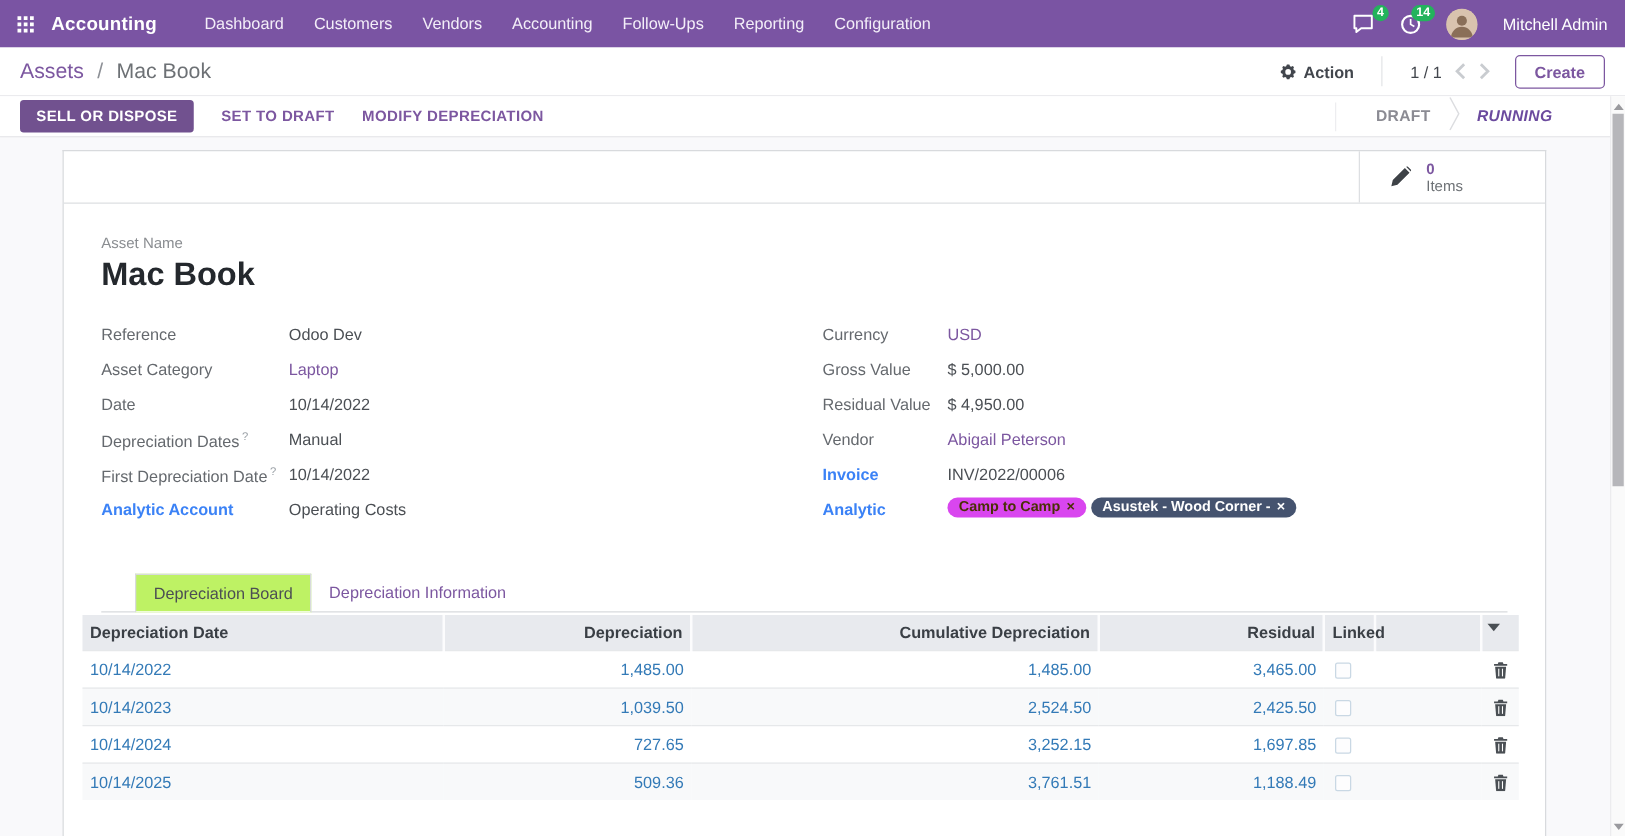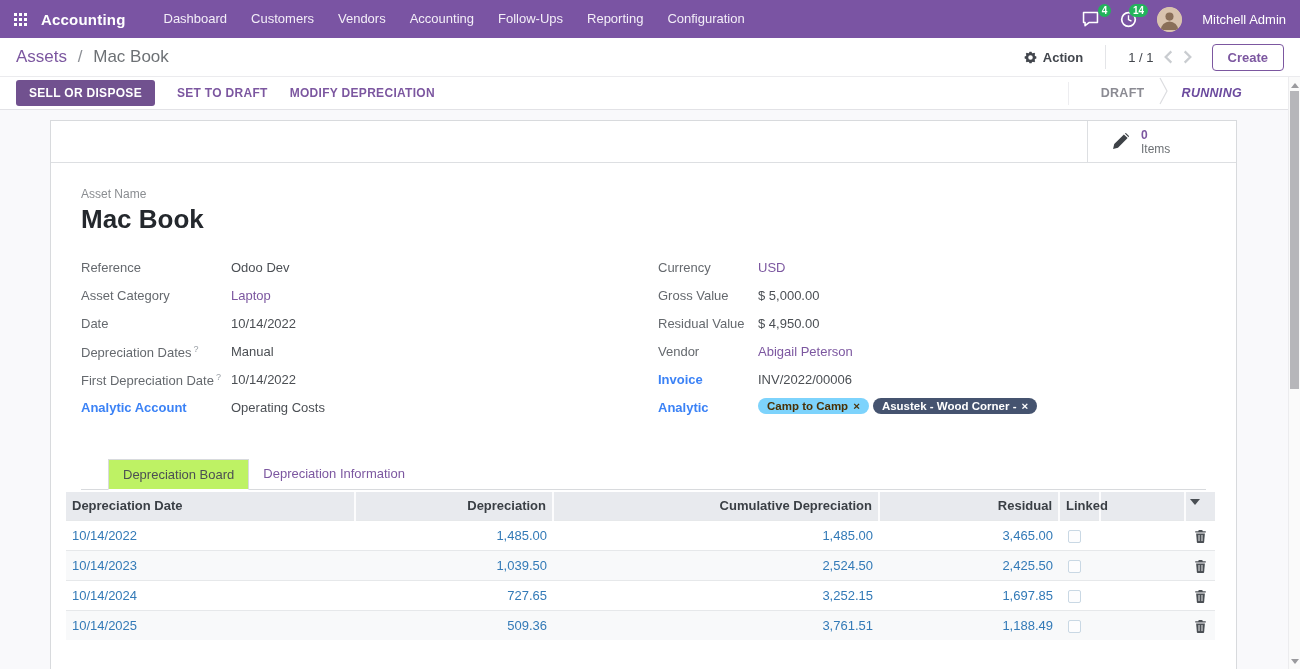--- a/index.html
+++ b/index.html
@@ -272,21 +272,21 @@
               <div class="field-value"><span class="link">Abigail Peterson</span></div>
             </div>
             <div class="field-row">
               <div class="field-label bold">Invoice</div>
               <div class="field-value"><span>INV/2022/00006</span></div>
             </div>
             <div class="field-row">
               <div class="field-label bold">Analytic</div>
               <div class="field-value">
                 <div class="tagrow">
-                  <span class="tag" style="background: #7dd3fc; color: rgb(74, 48, 5);">
+                  <span class="tag" style="background: #d946ef; color: rgb(74, 48, 5);">
                     <span>Camp to Camp</span>
                     <span class="x">×</span>
                   </span>
                   <span class="tag" style="background: rgb(69, 83, 111); color: rgb(255, 255, 255);">
                     <span>Asustek - Wood Corner -</span>
                     <span class="x">×</span>
                   </span>
                 </div>
               </div>
             </div>

